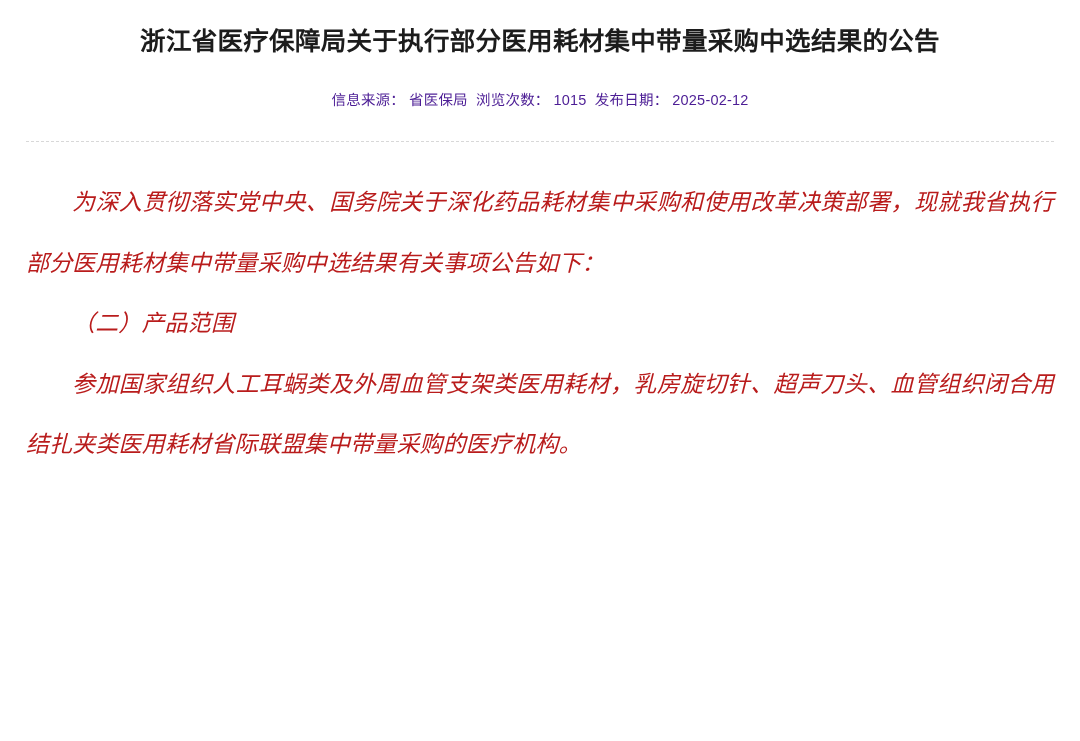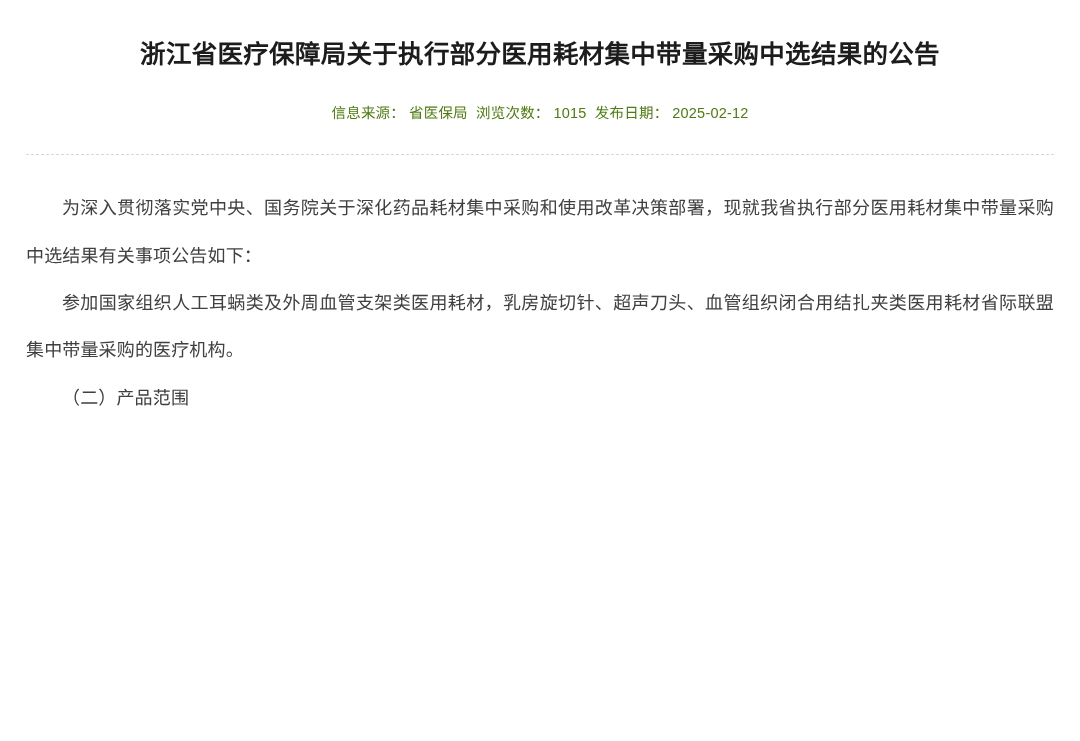--- a/index.html
+++ b/index.html
@@ -11,56 +11,57 @@
     width: 1080px;
     height: 741px;
     font-family: "Liberation Sans", "DejaVu Sans", sans-serif;
     color: #1a1a1a;
     overflow: hidden;
   }
   .page {
     width: 1080px;
     height: 741px;
     box-sizing: border-box;
-    padding: 13px 26px;
+    padding: 0 26px;
     background: #ffffff;
     position: relative;
   }
   .doc-title {
     margin: 0;
     padding: 22px 36px 0 36px;
     font-size: 25.5px;
     font-weight: 700;
     line-height: 1.5;
     text-align: center;
     color: #1c1c1c;
     letter-spacing: 0.3px;
   }
   .meta-line {
     margin-top: 28px;
     text-align: center;
     font-size: 14.5px;
-    color: #4d7c0f;
+    color: #4c1d95;
     letter-spacing: 0.2px;
   }
   .meta-line span {
     margin: 0 2px;
   }
   .divider {
     margin-top: 32px;
     border-top: 1px dashed #d8d8d8;
     height: 0;
     width: 100%;
   }
   .body-content {
     margin-top: 30px;
-    font-size: 18px;
+    font-size: 23px;
     line-height: 2.63;
-    color: #404040;
+    color: #b91c1c;
     letter-spacing: 0.15px;
+    font-style: italic;
   }
   .para {
     margin: 0;
     text-align: justify;
     text-justify: inter-ideograph;
   }
   .indent {
     text-indent: 2em;
   }
   .heading {
@@ -84,17 +85,17 @@
   <div class="meta-line">
     <span>信息来源：</span><span>省医保局</span>
     <span>浏览次数：</span><span>1015</span>
     <span>发布日期：</span><span>2025-02-12</span>
   </div>
 
   <div class="divider"></div>
 
   <div class="body-content">
     <p class="para indent">为深入贯彻落实党中央、国务院关于深化药品耗材集中采购和使用改革决策部署，现就我省执行部分医用耗材集中带量采购中选结果有关事项公告如下：</p>
+    <p class="para subheading">（二）产品范围</p>
     <p class="para indent">参加国家组织人工耳蜗类及外周血管支架类医用耗材，乳房旋切针、超声刀头、血管组织闭合用结扎夹类医用耗材省际联盟集中带量采购的医疗机构。</p>
-    <p class="para subheading">（二）产品范围</p>
   </div>
 
 </div>
 
 </body></html>

